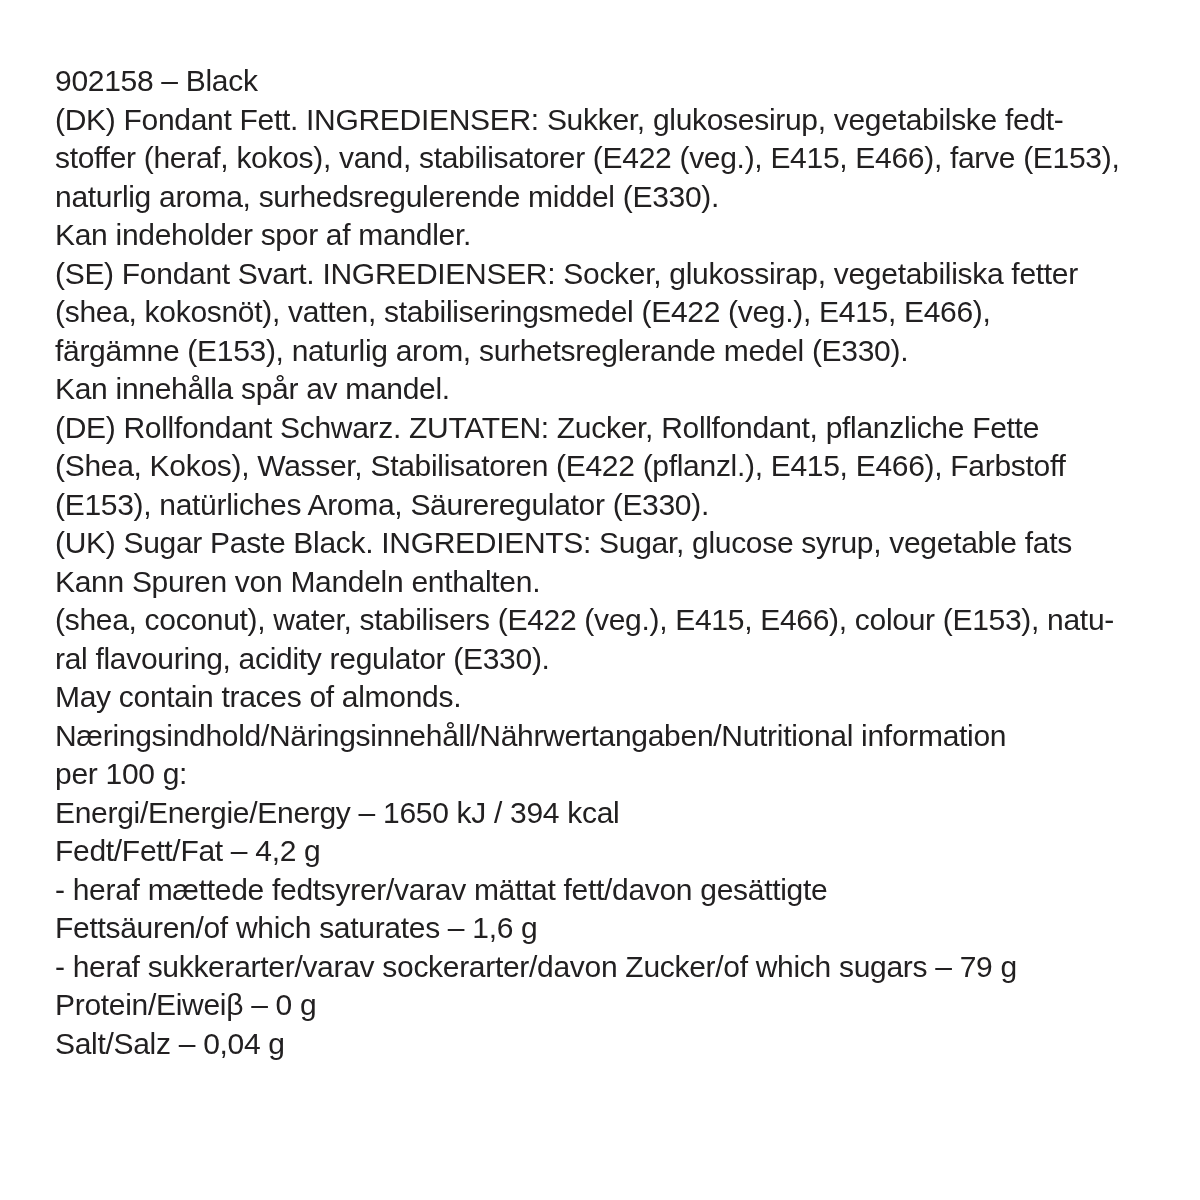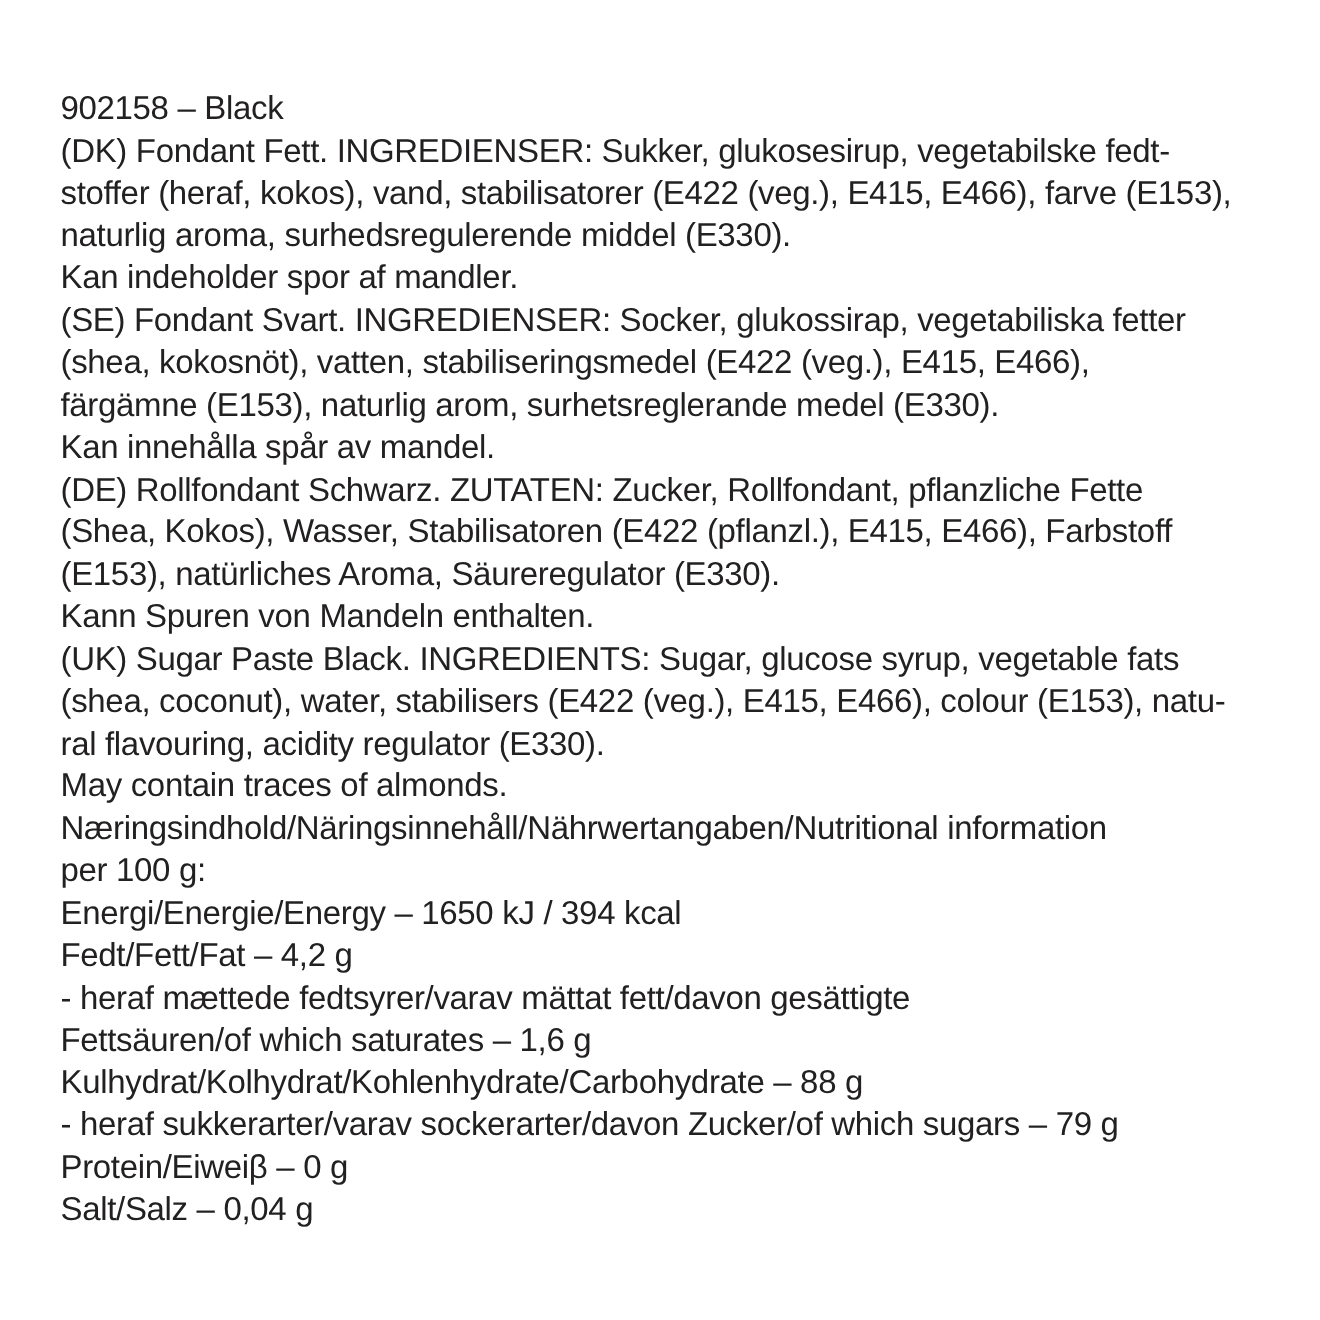--- a/index.html
+++ b/index.html
@@ -21,21 +21,20 @@
   .label-text {
     position: absolute;
     left: 55px;
     top: 62px;
     font-family: "Liberation Sans", "DejaVu Sans", sans-serif;
     font-size: 30px;
     line-height: 38.5px;
     font-weight: 400;
     color: #222021;
     letter-spacing: -0.3px;
-    margin-top: 18px;
   }
   .line {
     white-space: pre;
   }
 </style>
 </head>
 <body style="background: rgb(255, 255, 255);">
 
 <div class="page">
   <div class="label-text" style="color: rgb(34, 32, 33);">
@@ -44,29 +43,28 @@
       <div class="line">stoffer (heraf, kokos), vand, stabilisatorer (E422 (veg.), E415, E466), farve (E153),</div>
       <div class="line">naturlig aroma, surhedsregulerende middel (E330).</div>
       <div class="line">Kan indeholder spor af mandler.</div>
       <div class="line">(SE) Fondant Svart. INGREDIENSER: Socker, glukossirap, vegetabiliska fetter</div>
       <div class="line">(shea, kokosnöt), vatten, stabiliseringsmedel (E422 (veg.), E415, E466),</div>
       <div class="line">färgämne (E153), naturlig arom, surhetsreglerande medel (E330).</div>
       <div class="line">Kan innehålla spår av mandel.</div>
       <div class="line">(DE) Rollfondant Schwarz. ZUTATEN: Zucker, Rollfondant, pflanzliche Fette</div>
       <div class="line">(Shea, Kokos), Wasser, Stabilisatoren (E422 (pflanzl.), E415, E466), Farbstoff</div>
       <div class="line">(E153), natürliches Aroma, Säureregulator (E330).</div>
+      <div class="line">(UK) Sugar Paste Black. INGREDIENTS: Sugar, glucose syrup, vegetable fats</div>
       <div class="line">Kann Spuren von Mandeln enthalten.</div>
-      <div class="line">(UK) Sugar Paste Black. INGREDIENTS: Sugar, glucose syrup, vegetable fats</div>
       <div class="line">(shea, coconut), water, stabilisers (E422 (veg.), E415, E466), colour (E153), natu-</div>
       <div class="line">ral flavouring, acidity regulator (E330).</div>
       <div class="line">May contain traces of almonds.</div>
       <div class="line">Næringsindhold/Näringsinnehåll/Nährwertangaben/Nutritional information</div>
       <div class="line">per 100 g:</div>
       <div class="line">Energi/Energie/Energy – 1650 kJ / 394 kcal</div>
       <div class="line">Fedt/Fett/Fat – 4,2 g</div>
       <div class="line">- heraf mættede fedtsyrer/varav mättat fett/davon gesättigte</div>
       <div class="line">Fettsäuren/of which saturates – 1,6 g</div>
-      <div class="line">Kulhydrat/Kolhydrat/Kohlenhydrate/Carbohydrate – 88 g</div>
       <div class="line">- heraf sukkerarter/varav sockerarter/davon Zucker/of which sugars – 79 g</div>
       <div class="line">Protein/Eiweiβ – 0 g</div>
       <div class="line">Salt/Salz – 0,04 g</div>
     </div>
 </div>
 
 </body></html>

